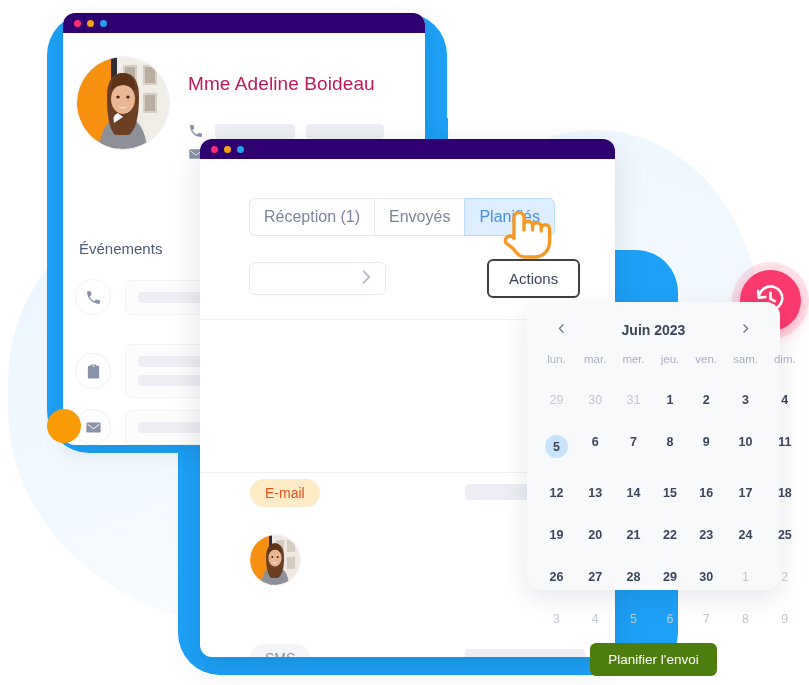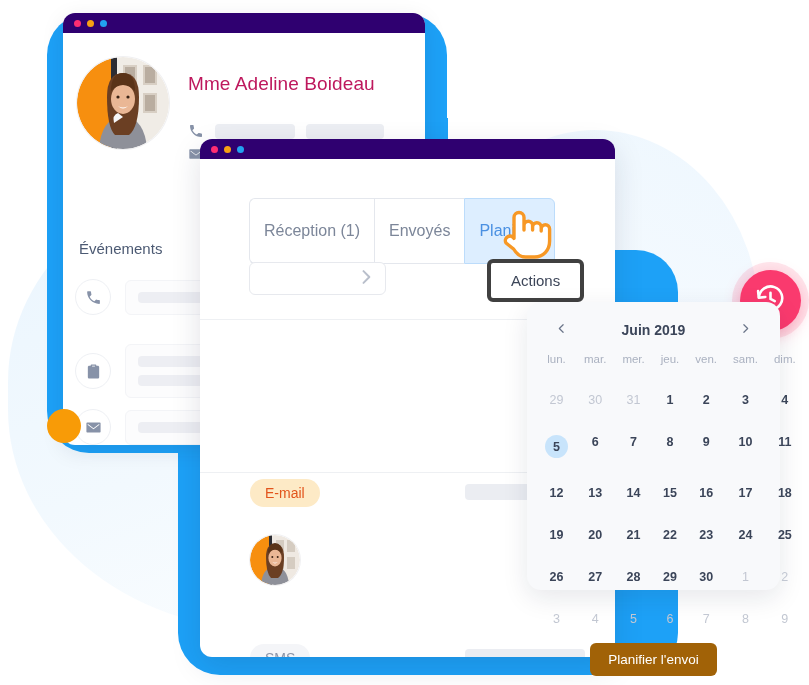--- a/index.html
+++ b/index.html
@@ -109,39 +109,39 @@
   #win-msgs {
     left: 200px; top: 139px; width: 415px; height: 518px;
     box-shadow: 0 10px 30px rgba(20,30,60,.13);
   }
   #win-msgs .body { height: 498px; overflow:hidden; position:relative; }
 
   .tabs { position:absolute; left: 49px; top: 39px; display:flex; }
   .tab {
     font-size: 16px; color:#7c8699; background:#fff;
     border: 1px solid #e4e7ed; border-right:none;
-    padding: 23px 14px; cursor:pointer;
+    padding: 9px 14px; cursor:pointer;
     font-family:"Liberation Sans",sans-serif;
   }
   .tab:first-child { border-radius: 6px 0 0 6px; }
   .tab:last-child  { border-radius: 0 6px 6px 0; border-right: 1px solid #bcdcfb; }
   .tab.active { background:#ddeeff; color:#4a90e2; border-color:#bcdcfb; }
 
   .search-box {
     position:absolute; left: 49px; top: 103px;
     width: 137px; height: 33px;
     border:1px solid #e7e9ee; border-radius:6px; background:#fff;
     display:flex; align-items:center; justify-content:flex-end; padding-right: 9px;
     cursor: text;
   }
   .chev { color:#b9bfcb; }
 
   .btn-actions {
     position:absolute; left: 287px; top: 100px;
-    border:4px solid #404040; background:#fff; color:#3c4558;
+    border:2px solid #404040; background:#fff; color:#3c4558;
     font-family:"Liberation Sans",sans-serif; font-size: 15px;
     padding: 9px 20px; border-radius: 6px; cursor:pointer;
   }
 
   .hand-cursor { position:absolute; left: 500px; top: 203px; z-index: 40; }
 
   .divider { position:absolute; left: 0; width: 415px; height:1px; background:#eef0f3; }
   .d1 { top: 160px; } .d2 { top: 313px; }
 
   .badge {
@@ -179,21 +179,21 @@
   .cal-day { text-align:center; font-size: 12.5px; color:#3b4559; font-weight:bold;
              padding: 6px 0; cursor:pointer; position:relative; }
   .cal-day.muted { color:#c2c7d2; font-weight: normal; }
   .cal-day.sel span {
     display:inline-flex; align-items:center; justify-content:center;
     width: 23px; height: 23px; border-radius:50%;
     background:#c8e4fb; color:#3b4559;
   }
   .btn-plan {
     display:block; margin: 11px auto 0 auto;
-    background:#a16207; color:#fff; border:none;
+    background:#4d7c0f; color:#fff; border:none;
     font-family:"Liberation Sans",sans-serif; font-size: 13.5px;
     padding: 9px 18px; border-radius: 6px; cursor:pointer;
   }
 
   
   .fab-halo {
     position:absolute; left: 732px; top: 262px;
     width: 77px; height: 77px; border-radius:50%;
     background: rgba(250,58,110,.13);
   }
@@ -389,21 +389,21 @@
     </svg>
   </div>
 
   <div id="calendar">
     <div class="cal-head">
       <span class="cal-nav">
         <svg viewBox="0 0 24 24" width="13" height="13" fill="none" stroke="currentColor" stroke-width="2.2" stroke-linecap="round" stroke-linejoin="round">
             <polyline points="15 5 8 12 15 19"></polyline>
           </svg>
       </span>
-      <span class="cal-title">Juin 2019</span>
+      <span class="cal-title">Juin 2023</span>
       <span class="cal-nav">
         <svg viewBox="0 0 24 24" width="13" height="13" fill="none" stroke="currentColor" stroke-width="2.2" stroke-linecap="round" stroke-linejoin="round">
             <polyline points="9 5 16 12 9 19"></polyline>
           </svg>
       </span>
     </div>
 
     <div class="cal-grid">
       <div class="cal-dow">lun.</div>
       <div class="cal-dow">mar.</div>

